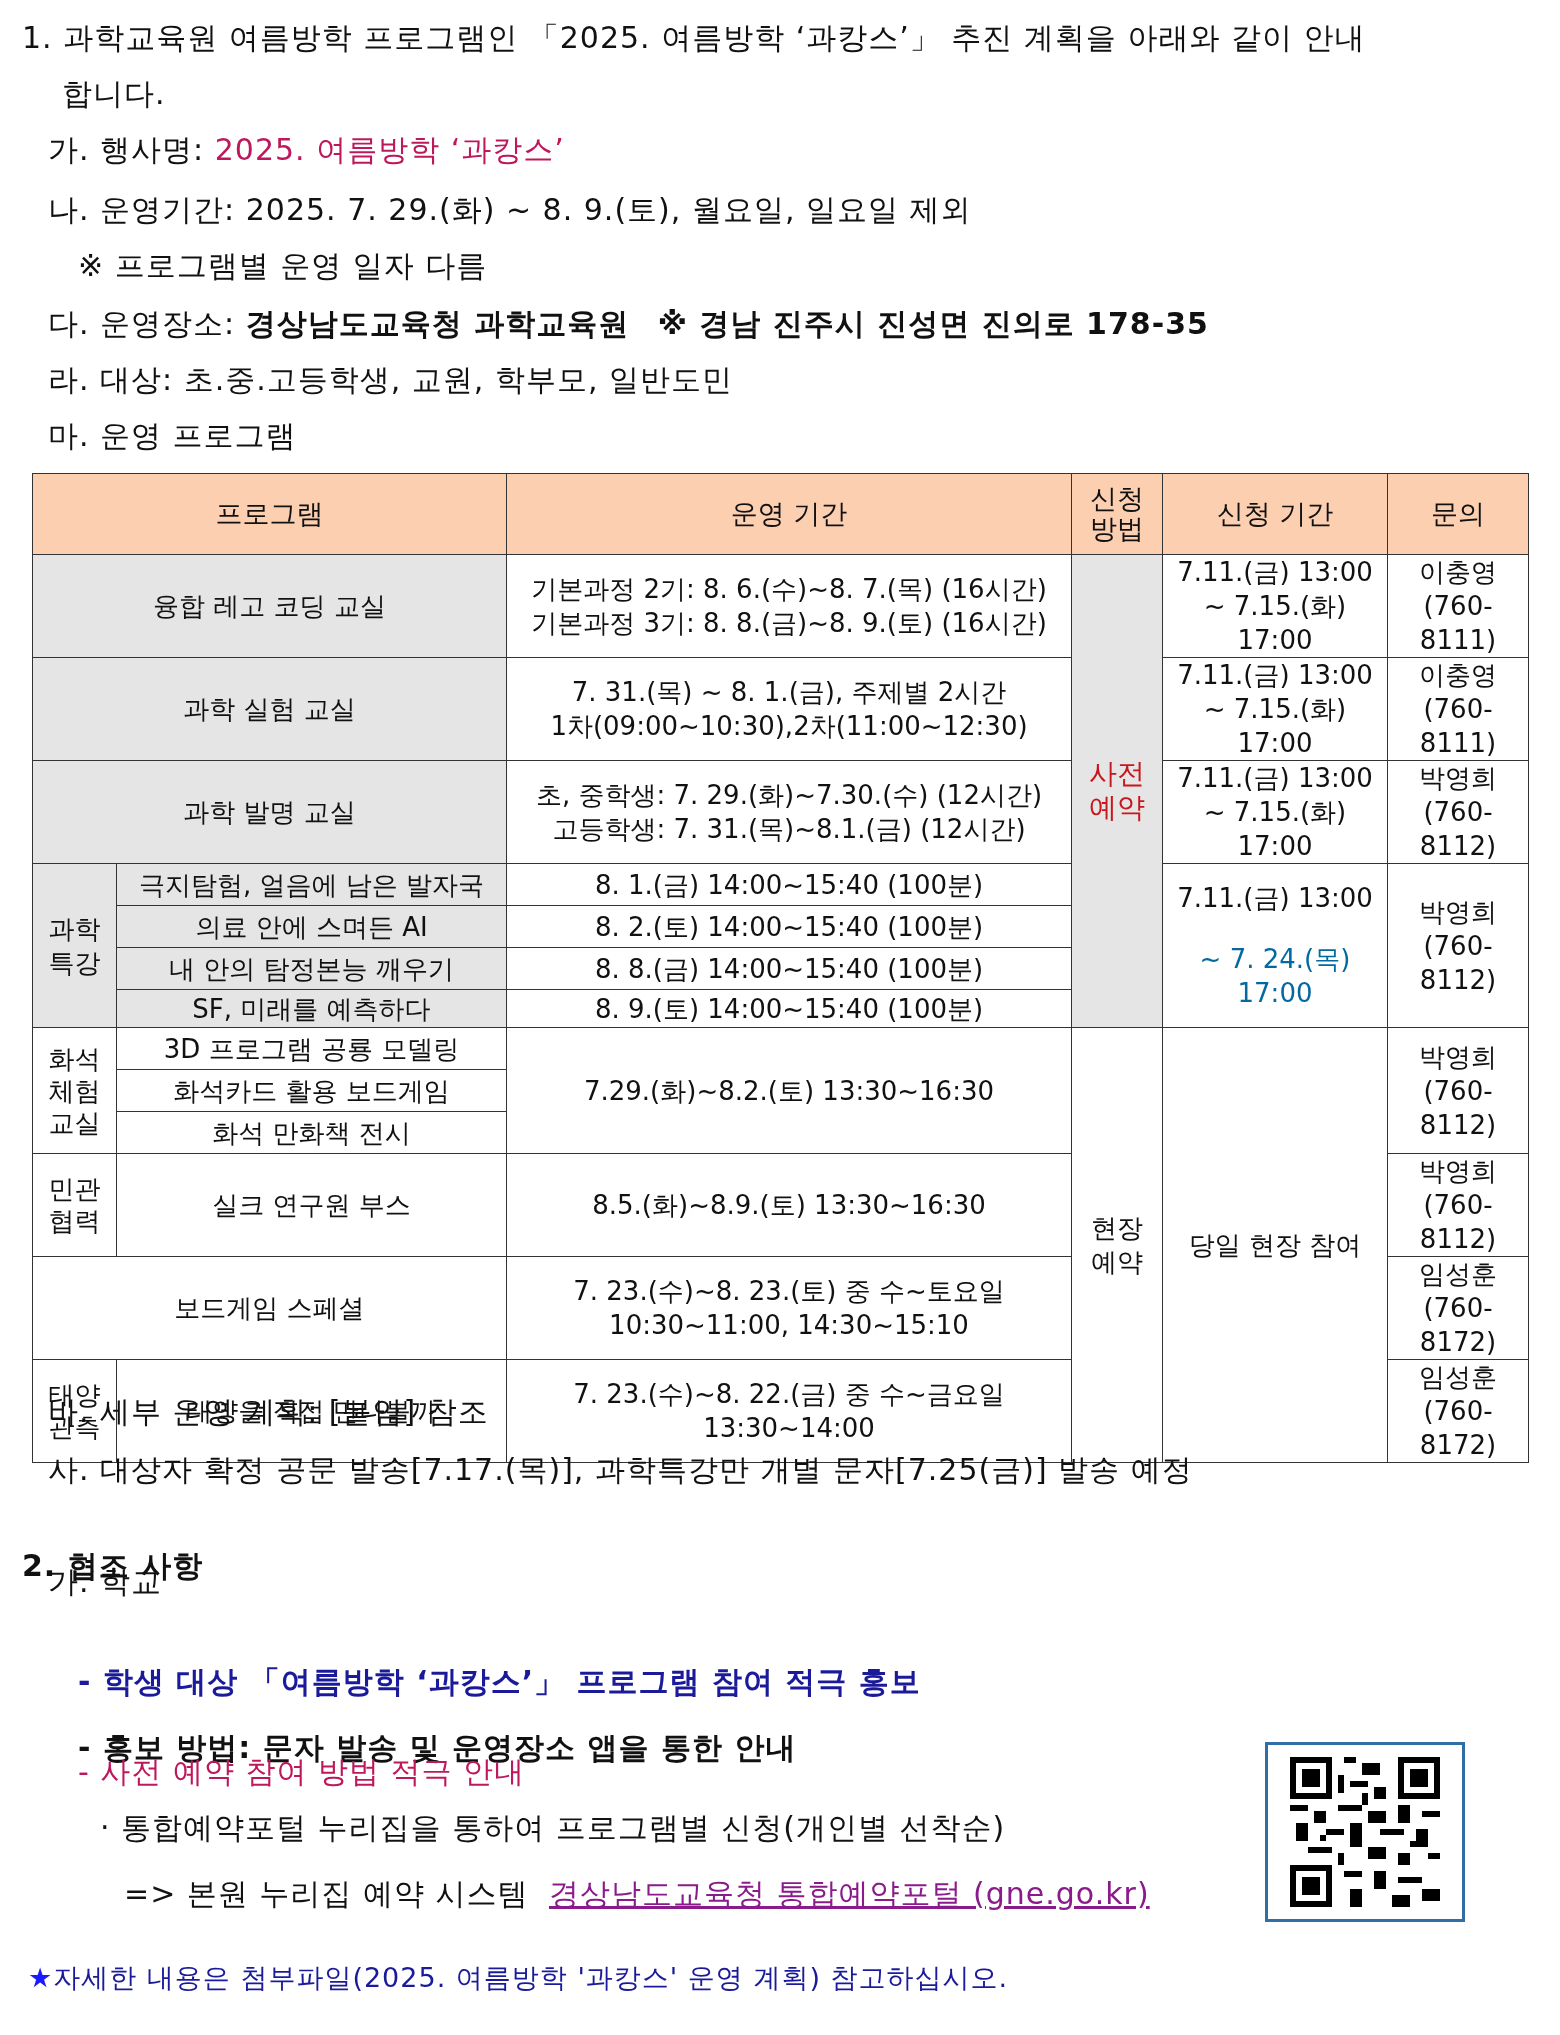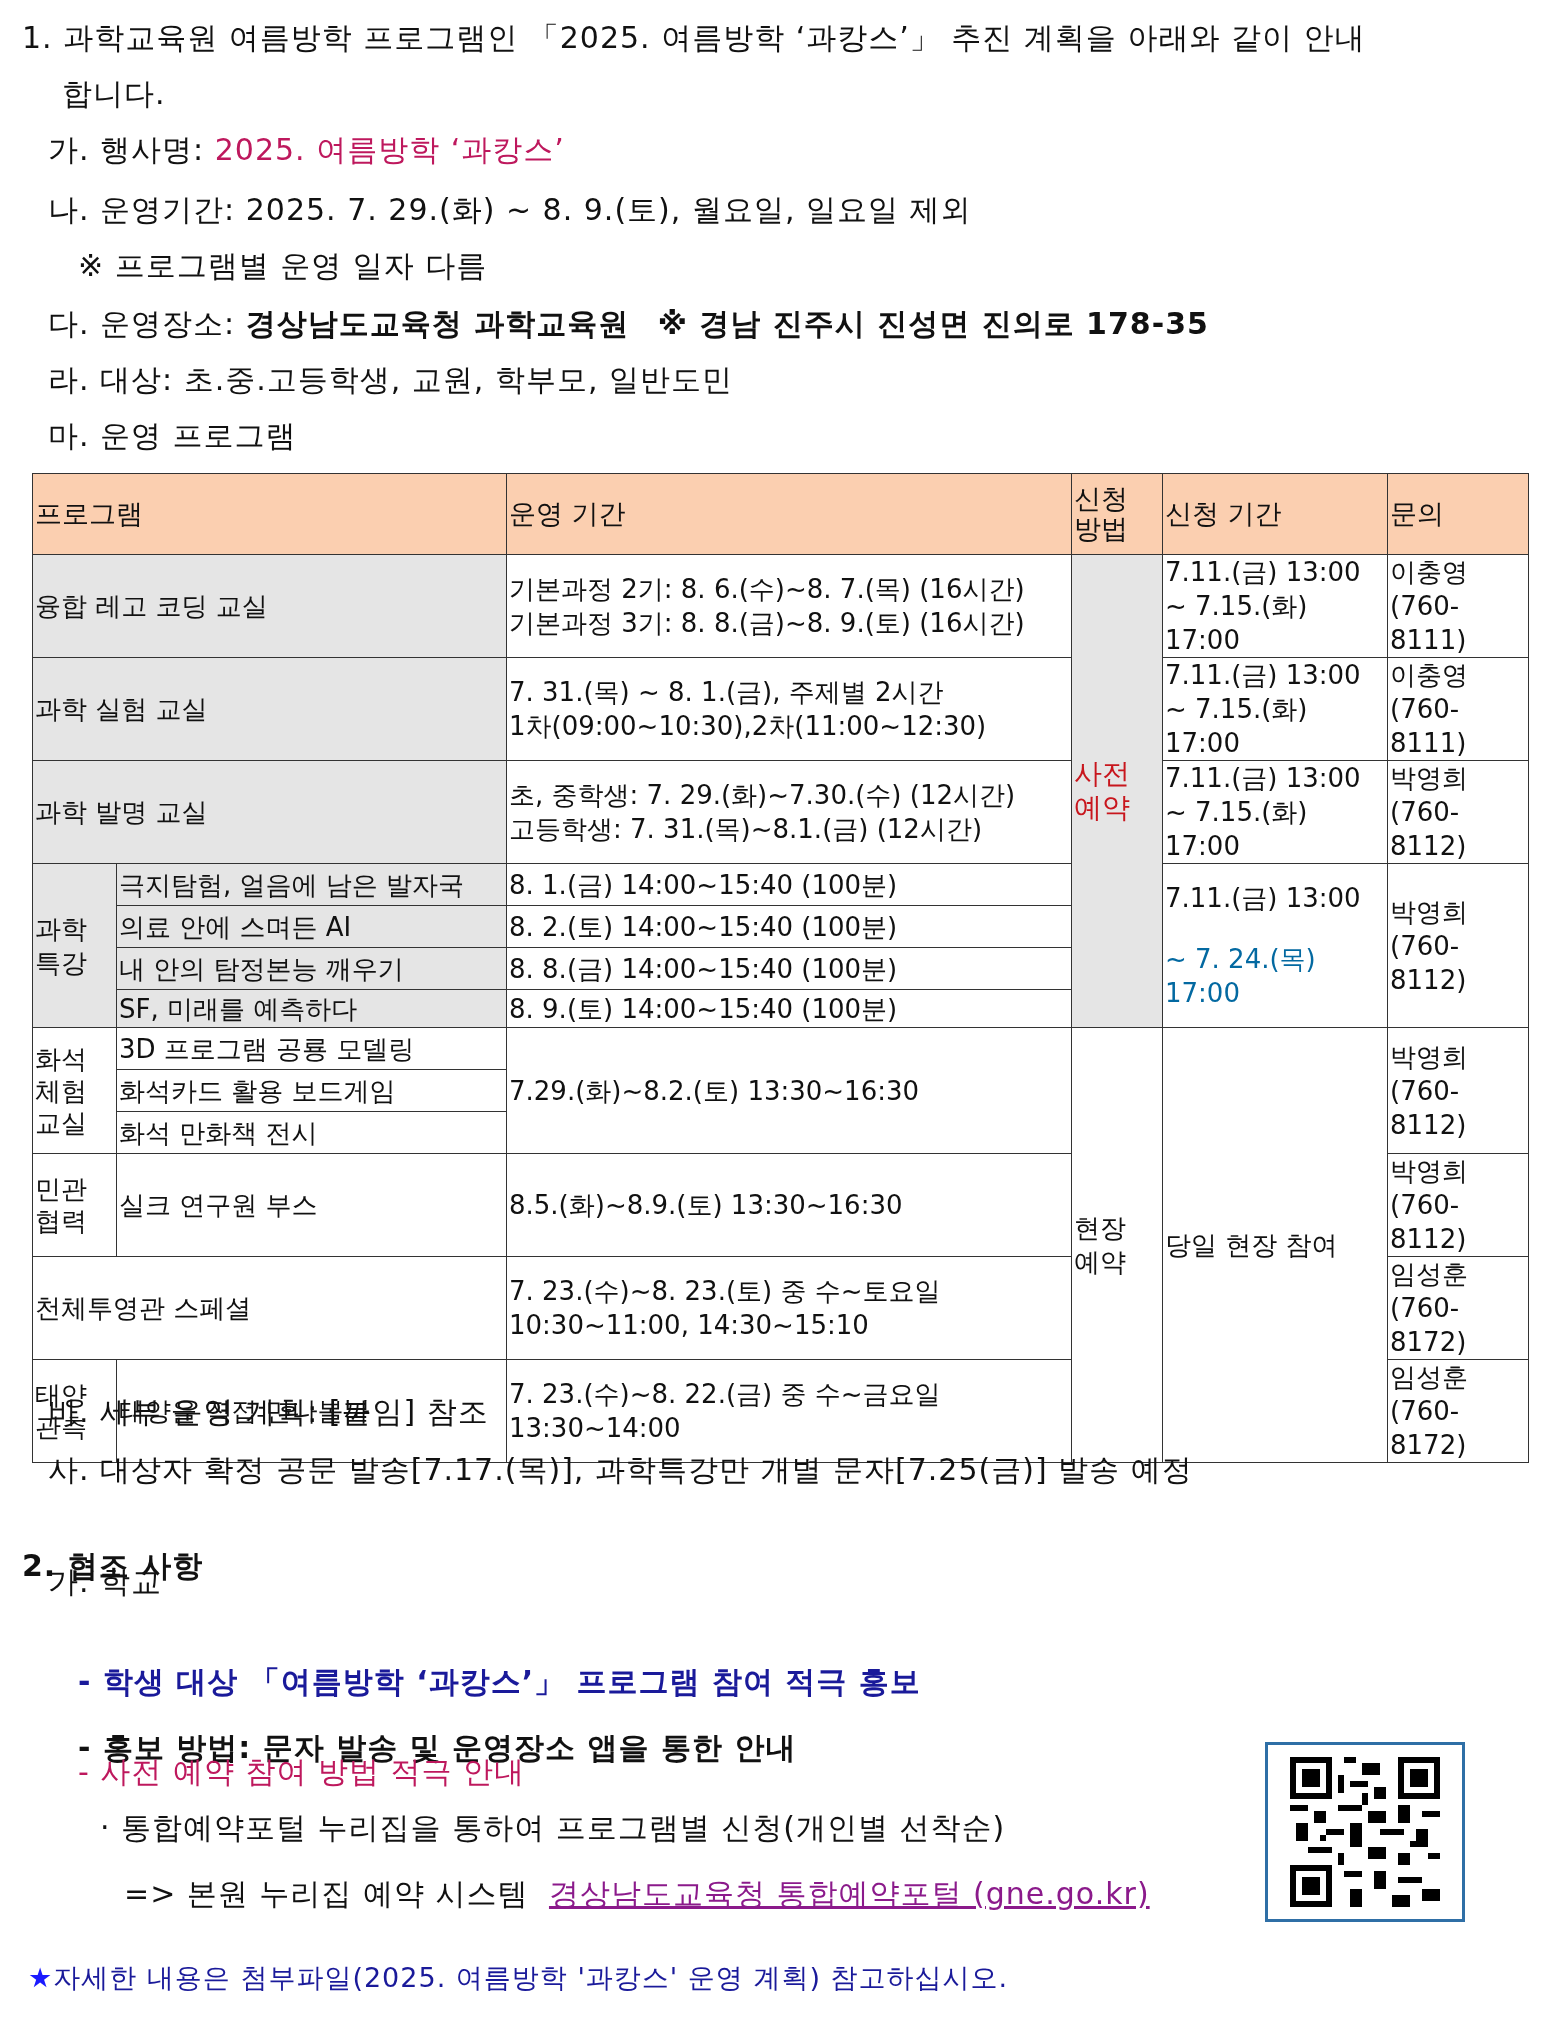--- a/index.html
+++ b/index.html
@@ -14,21 +14,21 @@
   .bold { font-weight: bold; margin-top: 40px; }
   .purple-link { color: #8b1a8b; text-decoration: underline; }
   .star { color: #1a1aff; }
 
   table.prog {
     position: absolute; left: 32px; top: 473px; width: 1496px;
     border-collapse: collapse; table-layout: fixed;
     font-size: 26px; line-height: 34px;
   }
   table.prog td, table.prog th {
-    border: 1.5px solid #333; text-align: left; vertical-align: middle;
+    border: 1.5px solid #333; text-align: center; vertical-align: middle;
     padding: 0 2px; font-weight: normal;
   }
   table.prog th { background: #fbcfb0; height: 80px; font-size: 27px; }
   .yel { background: #e5e5e5; }
   .method-red { color: #c8161d; font-size: 28px; }
   .navy { color: #0369a1; margin-top: 27px; }
   .qr {
     position: absolute; left: 1265px; top: 1742px; width: 200px; height: 180px;
     border: 3px solid #2f6fa6; background: #fff; box-sizing: border-box;
     display: flex; align-items: center; justify-content: center;
@@ -145,21 +145,21 @@
   </tr>
   <tr style="height:78px">
     <td style="white-space:pre-line; line-height:32px;">민관
 협력</td>
     <td>실크 연구원 부스</td>
     <td>8.5.(화)~8.9.(토) 13:30~16:30</td>
     <td style="white-space:pre-line">박영희
 (760-8112)</td>
   </tr>
   <tr style="height:88px">
-    <td colspan="2">천체투영관 스페셜</td>
+    <td colspan="2">보드게임 스페셜</td>
     <td style="white-space:pre-line">7. 23.(수)~8. 23.(토) 중 수~토요일
 10:30~11:00, 14:30~15:10</td>
     <td style="white-space:pre-line">임성훈
 (760-8172)</td>
   </tr>
   <tr style="height:88px">
     <td style="white-space:pre-line; line-height:32px;">태양
 관측</td>
     <td>태양을 직접 만나볼까</td>
     <td style="white-space:pre-line">7. 23.(수)~8. 22.(금) 중 수~금요일

